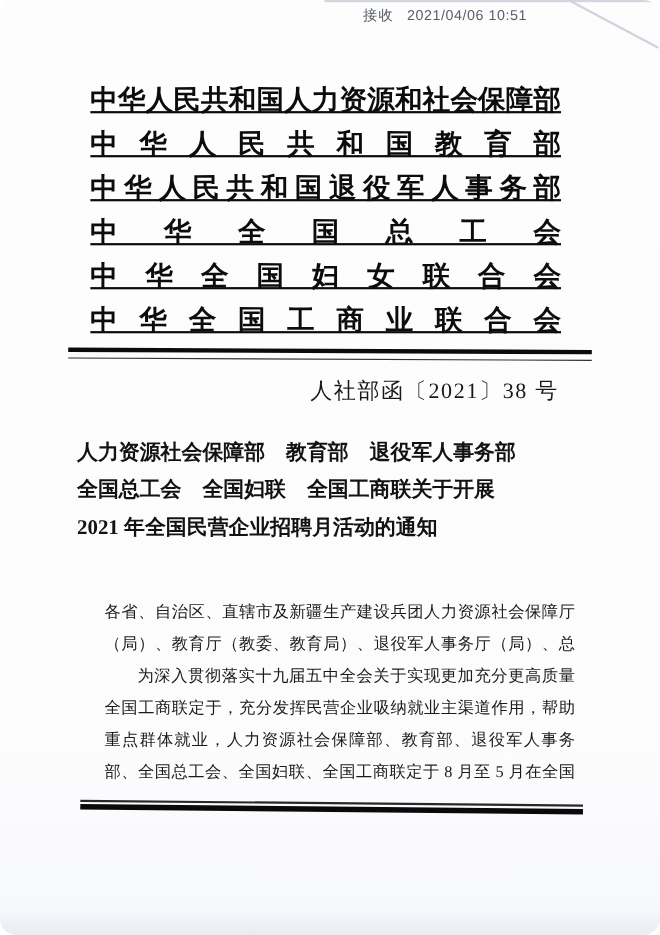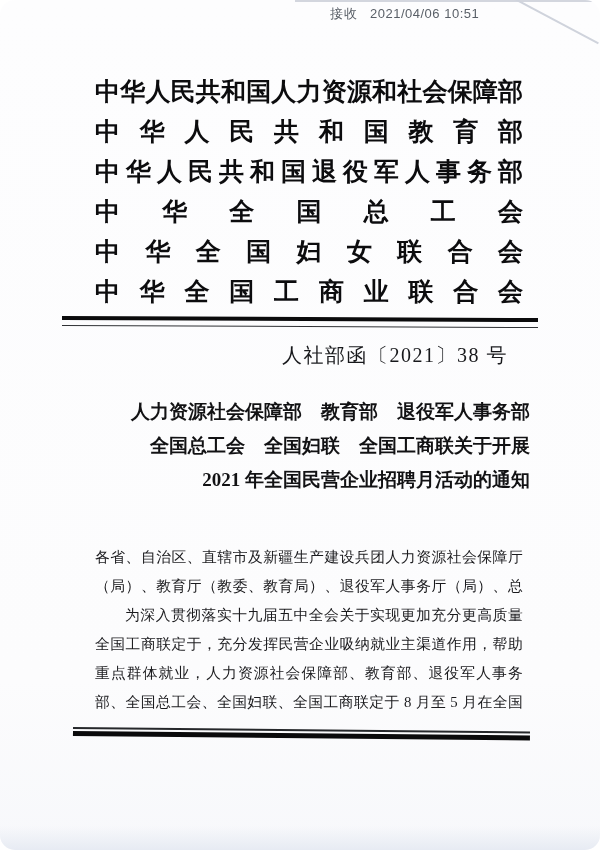--- a/index.html
+++ b/index.html
@@ -33,42 +33,42 @@
   }
   
   .stamp{
     position:absolute;left:330px;top:5px;
     font-family:"Liberation Sans","DejaVu Sans",sans-serif;
     font-size:13px;color:#595f67;letter-spacing:1px;white-space:nowrap;
   }
   .stamp .dt{margin-left:12px;letter-spacing:0.5px;}
   
   .letterhead{
-    position:absolute;left:95px;top:72px;width:428px;color:#0c0c0e;
+    position:absolute;left:82px;top:72px;width:428px;color:#0c0c0e;text-decoration:underline;
   }
   .lh-line{
     height:40px;line-height:40px;font-size:25px;font-weight:bold;
     text-align:justify;text-align-last:justify;overflow:hidden;
   }
   
   .rule-top{
     position:absolute;left:62px;top:316px;width:476px;
     transform:rotate(0.25deg);transform-origin:left center;
   }
   .rule-top .thick{height:3.5px;background:#0b0b0c;}
   .rule-top .thin{height:1.5px;background:#2f3134;margin-top:5px;}
   
   .doc-number{
     position:absolute;right:92px;top:342px;
     font-size:20px;color:#17181b;letter-spacing:1.5px;white-space:nowrap;
   }
   
   .title{
     position:absolute;left:70px;top:395px;width:460px;
-    text-align:right;font-weight:bold;font-size:19px;line-height:34px;color:#121214;
+    text-align:left;font-weight:bold;font-size:19px;line-height:34px;color:#121214;
   }
   
   .body-text{
     position:absolute;left:95px;top:543px;width:428px;
     font-size:14.8px;color:#1a1a1d;
   }
   .bline{
     height:29px;line-height:29px;overflow:hidden;letter-spacing:0.3px;
   }
   .bline.just{text-align:justify;text-align-last:justify;}

